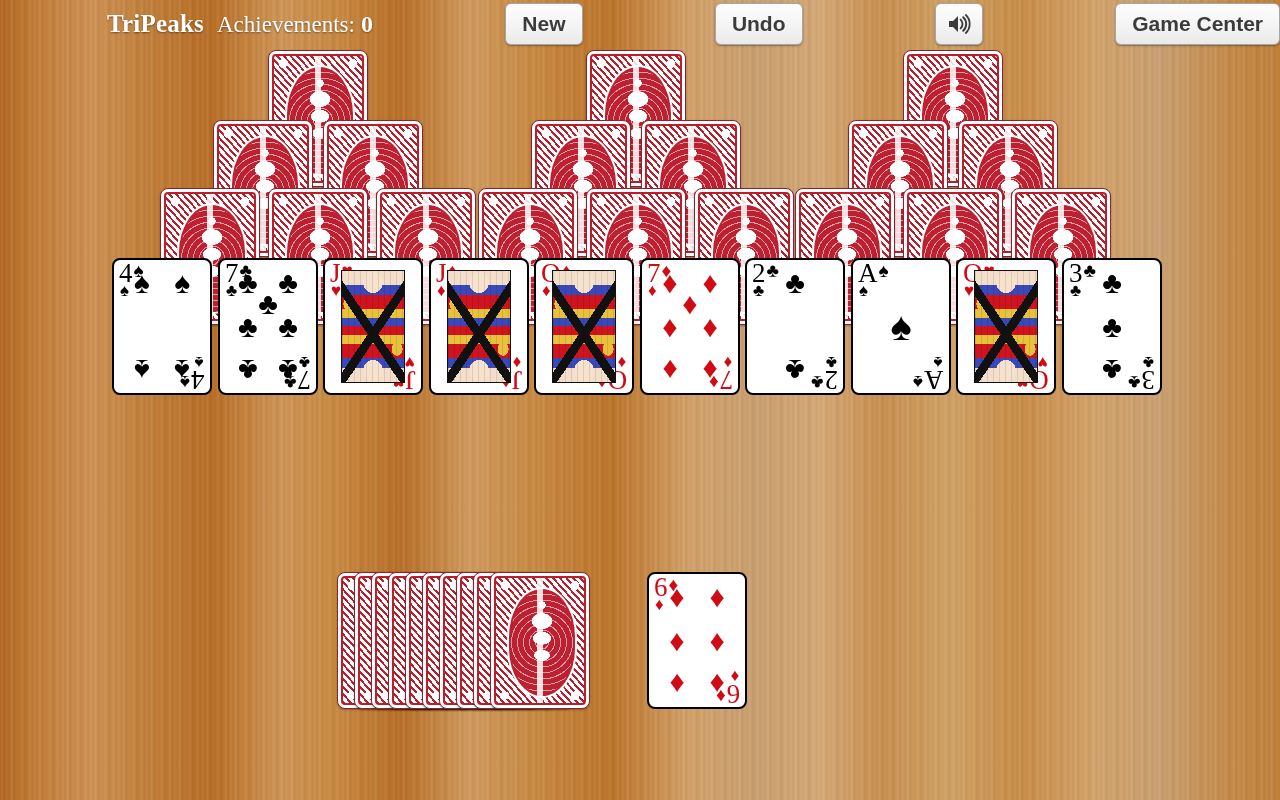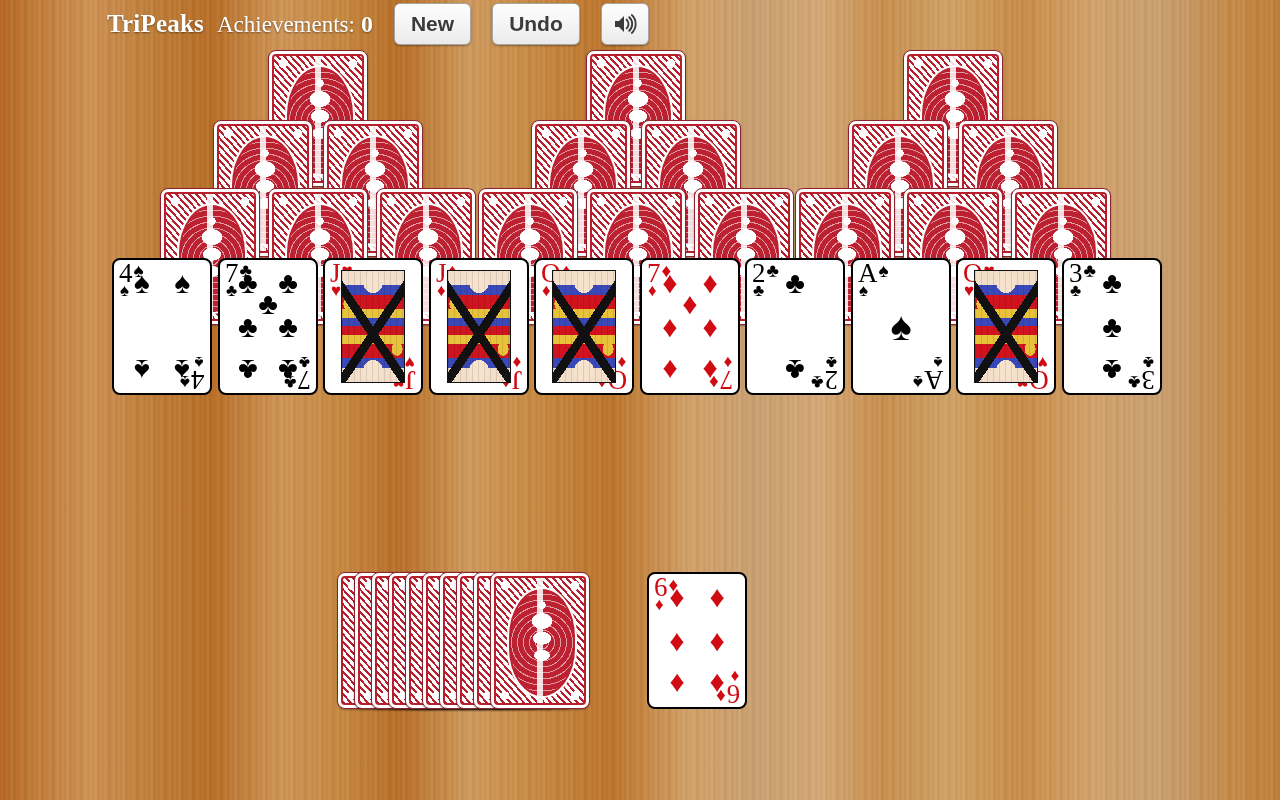--- a/index.html
+++ b/index.html
@@ -34,21 +34,21 @@
         #d09a5c 470px, #c8883f 540px, #bd7429 610px, #d3a168 690px,
         #caa070 760px, #d6a876 820px, #c98f4e 880px, #d0a265 950px,
         #c98c46 1020px, #d3a269 1090px, #caa070 1160px, #c68a48 1230px,
         #c08038 1280px);
     overflow: hidden;
   }
 
   
   #toolbar {
     position: absolute; left: 0; top: 0; width: 1280px; height: 47px;
-    display: flex; align-items: center; z-index: 60;
+    display: flex; align-items: center; z-index: 60; justify-content: space-between;
   }
   #title-block {
     margin-left: 107px; display: flex; align-items: baseline;
     font-family: "Liberation Serif", serif; color: #ffffff;
     text-shadow: 0 1px 2px rgba(0,0,0,0.45);
     white-space: nowrap;
   }
   #game-title { font-size: 25px; font-weight: bold; letter-spacing: .2px; }
   #ach-label { font-size: 23px; font-weight: normal; margin-left: 13px; }
   #ach-value { font-size: 24px; font-weight: bold; margin-left: 6px; }
@@ -204,20 +204,21 @@
 
     <button class="tbtn" id="sound-button">
       <svg id="sound-icon" width="24" height="22" viewBox="0 0 24 22">
         <path d="M2 8 H6 L11 3 V19 L6 14 H2 Z" fill="#3b3b3b"></path>
         <path d="M13.6 6.6 A6 6 0 0 1 13.6 15.4" stroke="#3b3b3b" stroke-width="1.9" fill="none" stroke-linecap="round"></path>
         <path d="M16.2 4.2 A9.2 9.2 0 0 1 16.2 17.8" stroke="#3b3b3b" stroke-width="1.9" fill="none" stroke-linecap="round"></path>
         <path d="M18.8 2 A12.4 12.4 0 0 1 18.8 20" stroke="#3b3b3b" stroke-width="1.8" fill="none" stroke-linecap="round"></path>
       </svg>
     </button>
 
+    <button class="tbtn">Game Center</button>
   </div>
 
   <div id="tableau">
       <div class="card-back" style="left: 268px; top: 50px;">
         <div class="back-art"></div>
       </div>
       <div class="card-back" style="left: 586px; top: 50px;">
         <div class="back-art"></div>
       </div>
       <div class="card-back" style="left: 903px; top: 50px;">

